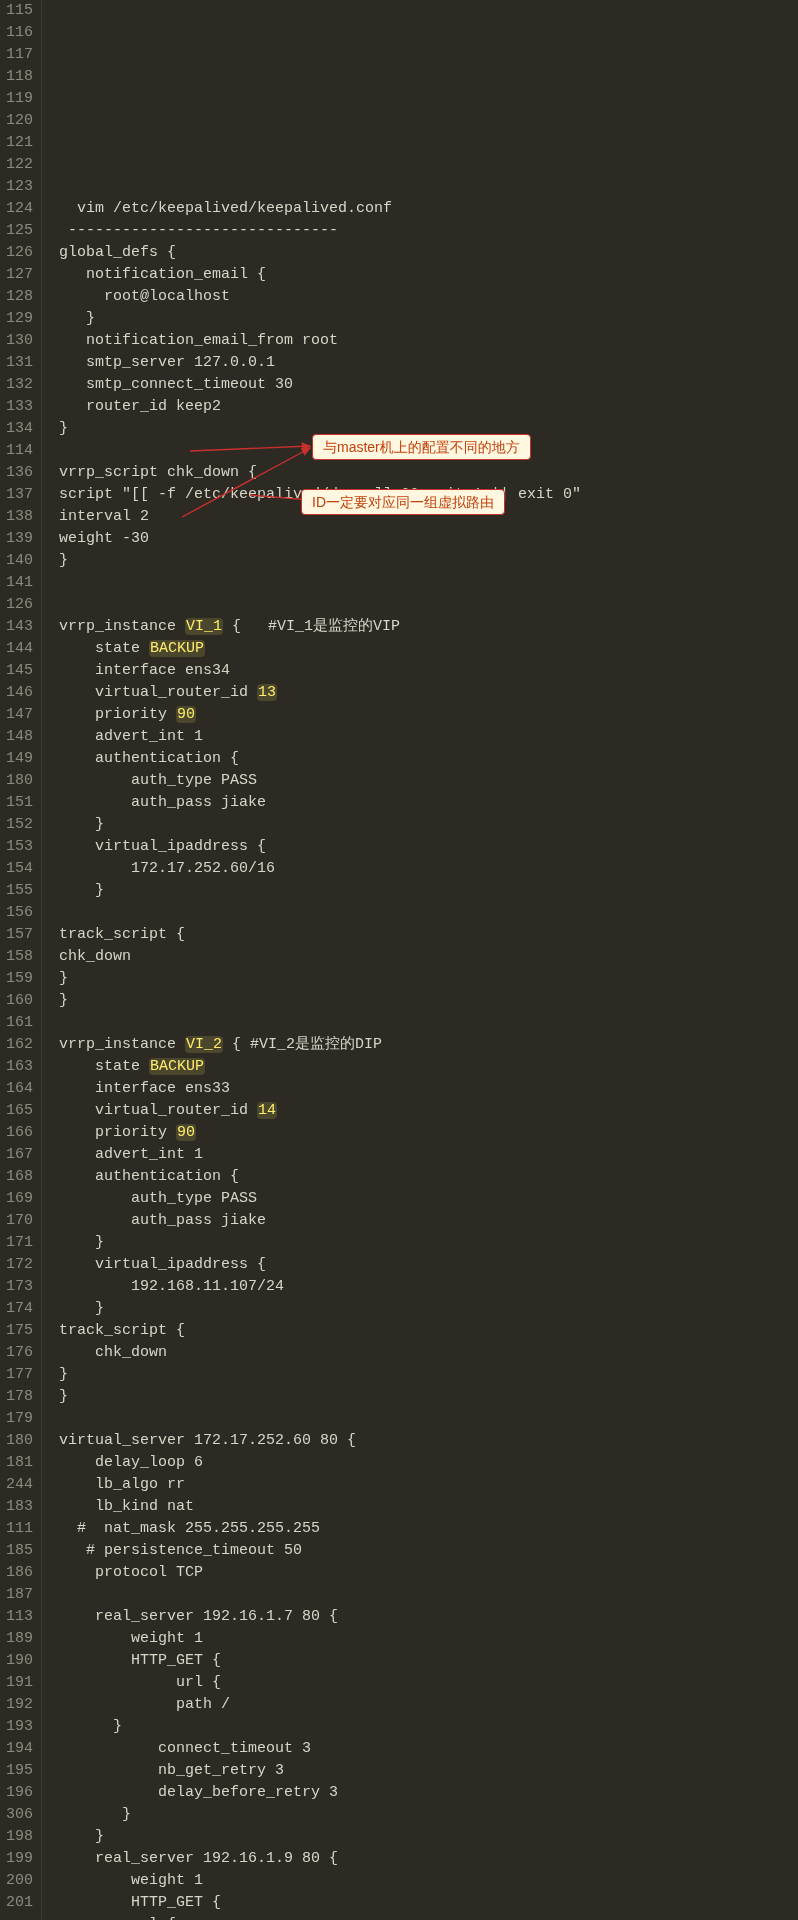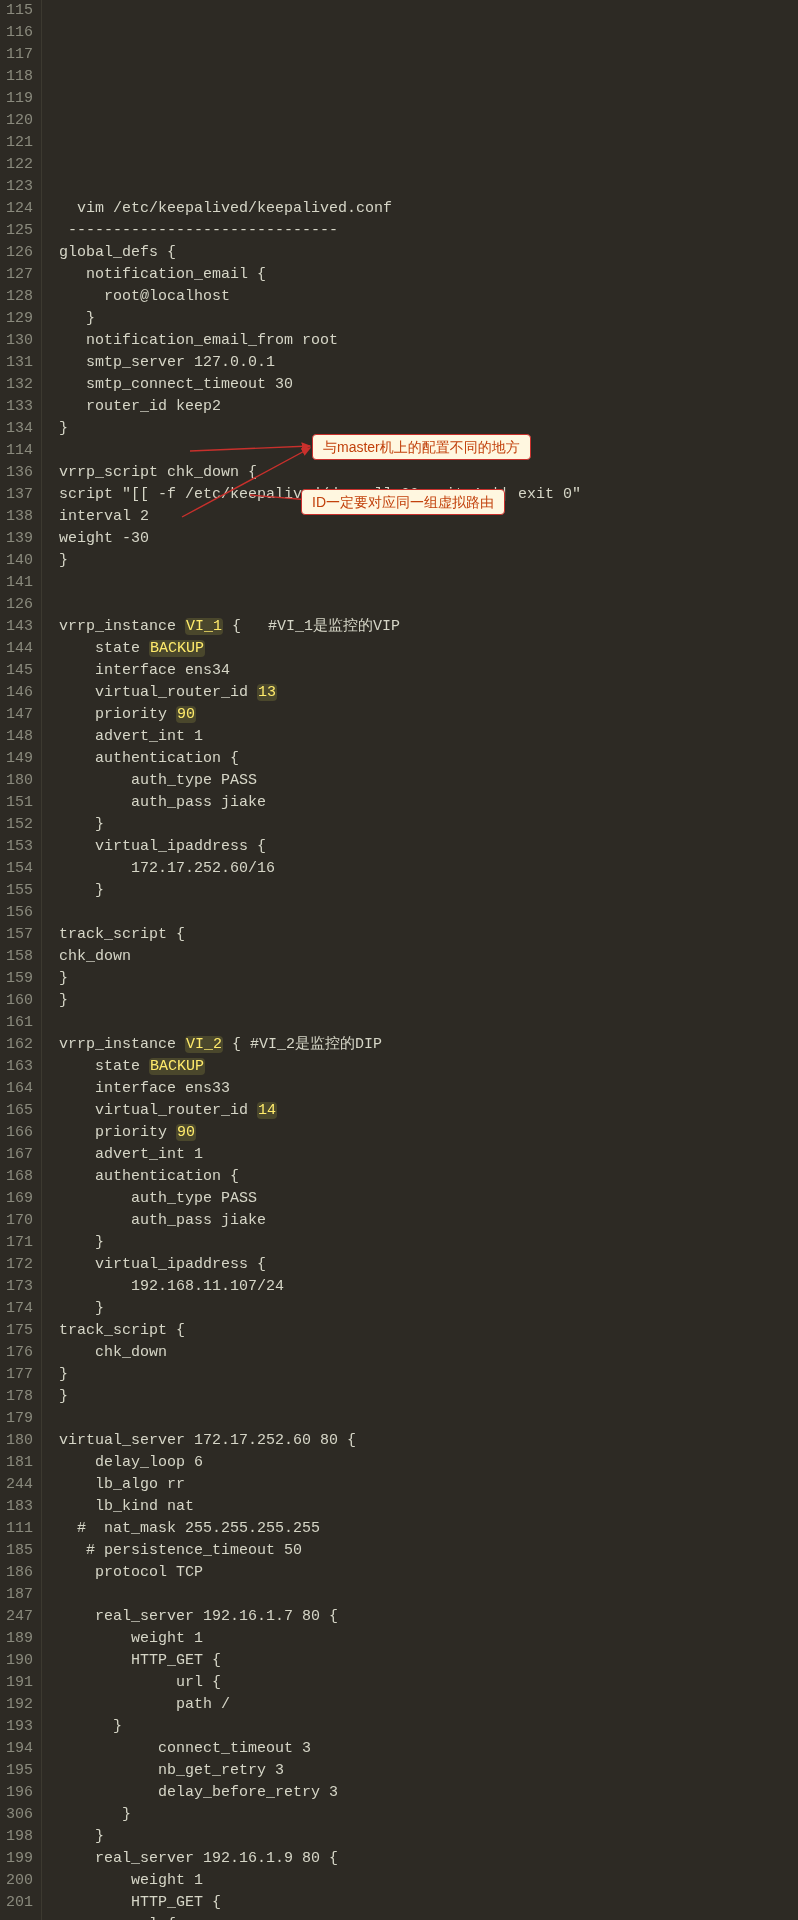--- a/index.html
+++ b/index.html
@@ -133,21 +133,21 @@
       <div class="ln">178</div>
       <div class="ln">179</div>
       <div class="ln">180</div>
       <div class="ln">181</div>
       <div class="ln">244</div>
       <div class="ln">183</div>
       <div class="ln">111</div>
       <div class="ln">185</div>
       <div class="ln">186</div>
       <div class="ln">187</div>
-      <div class="ln">247</div>
+      <div class="ln">113</div>
       <div class="ln">189</div>
       <div class="ln">190</div>
       <div class="ln">191</div>
       <div class="ln">192</div>
       <div class="ln">193</div>
       <div class="ln">194</div>
       <div class="ln">195</div>
       <div class="ln">196</div>
       <div class="ln">306</div>
       <div class="ln">198</div>

